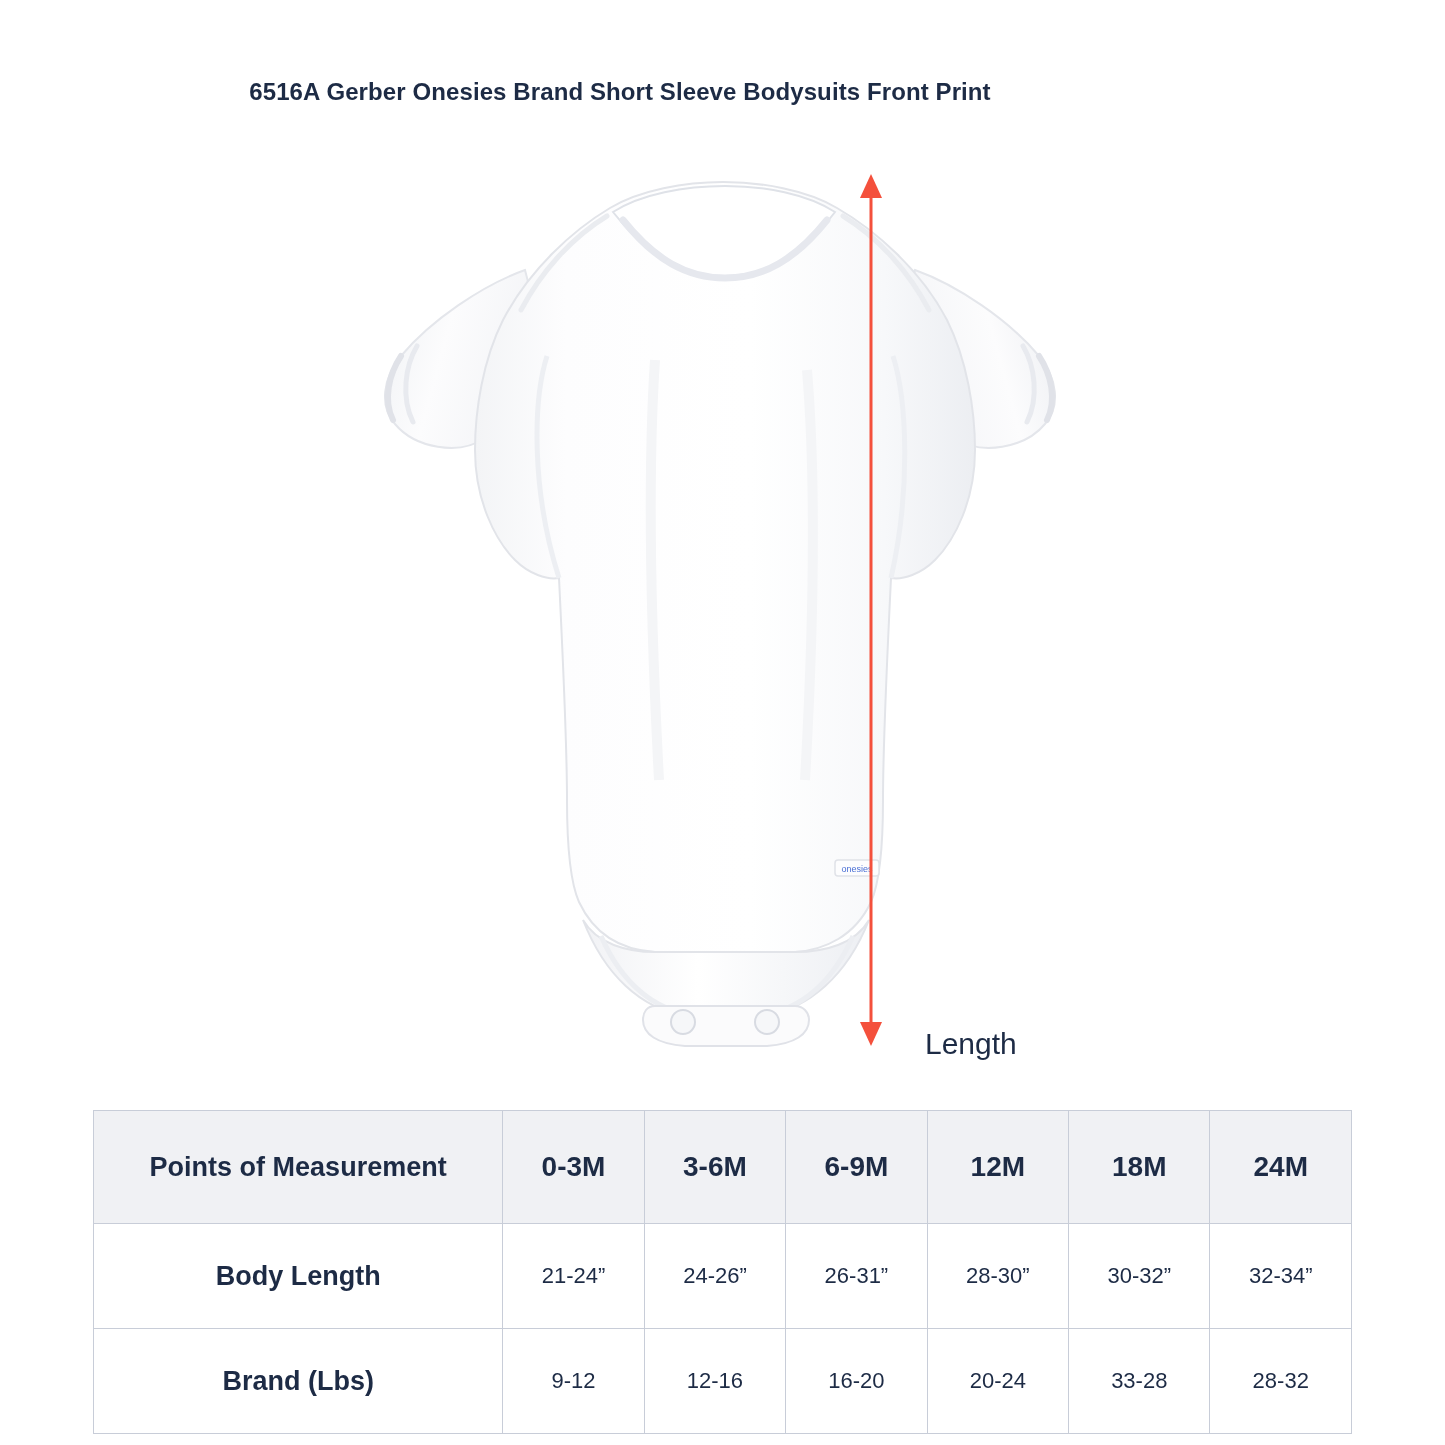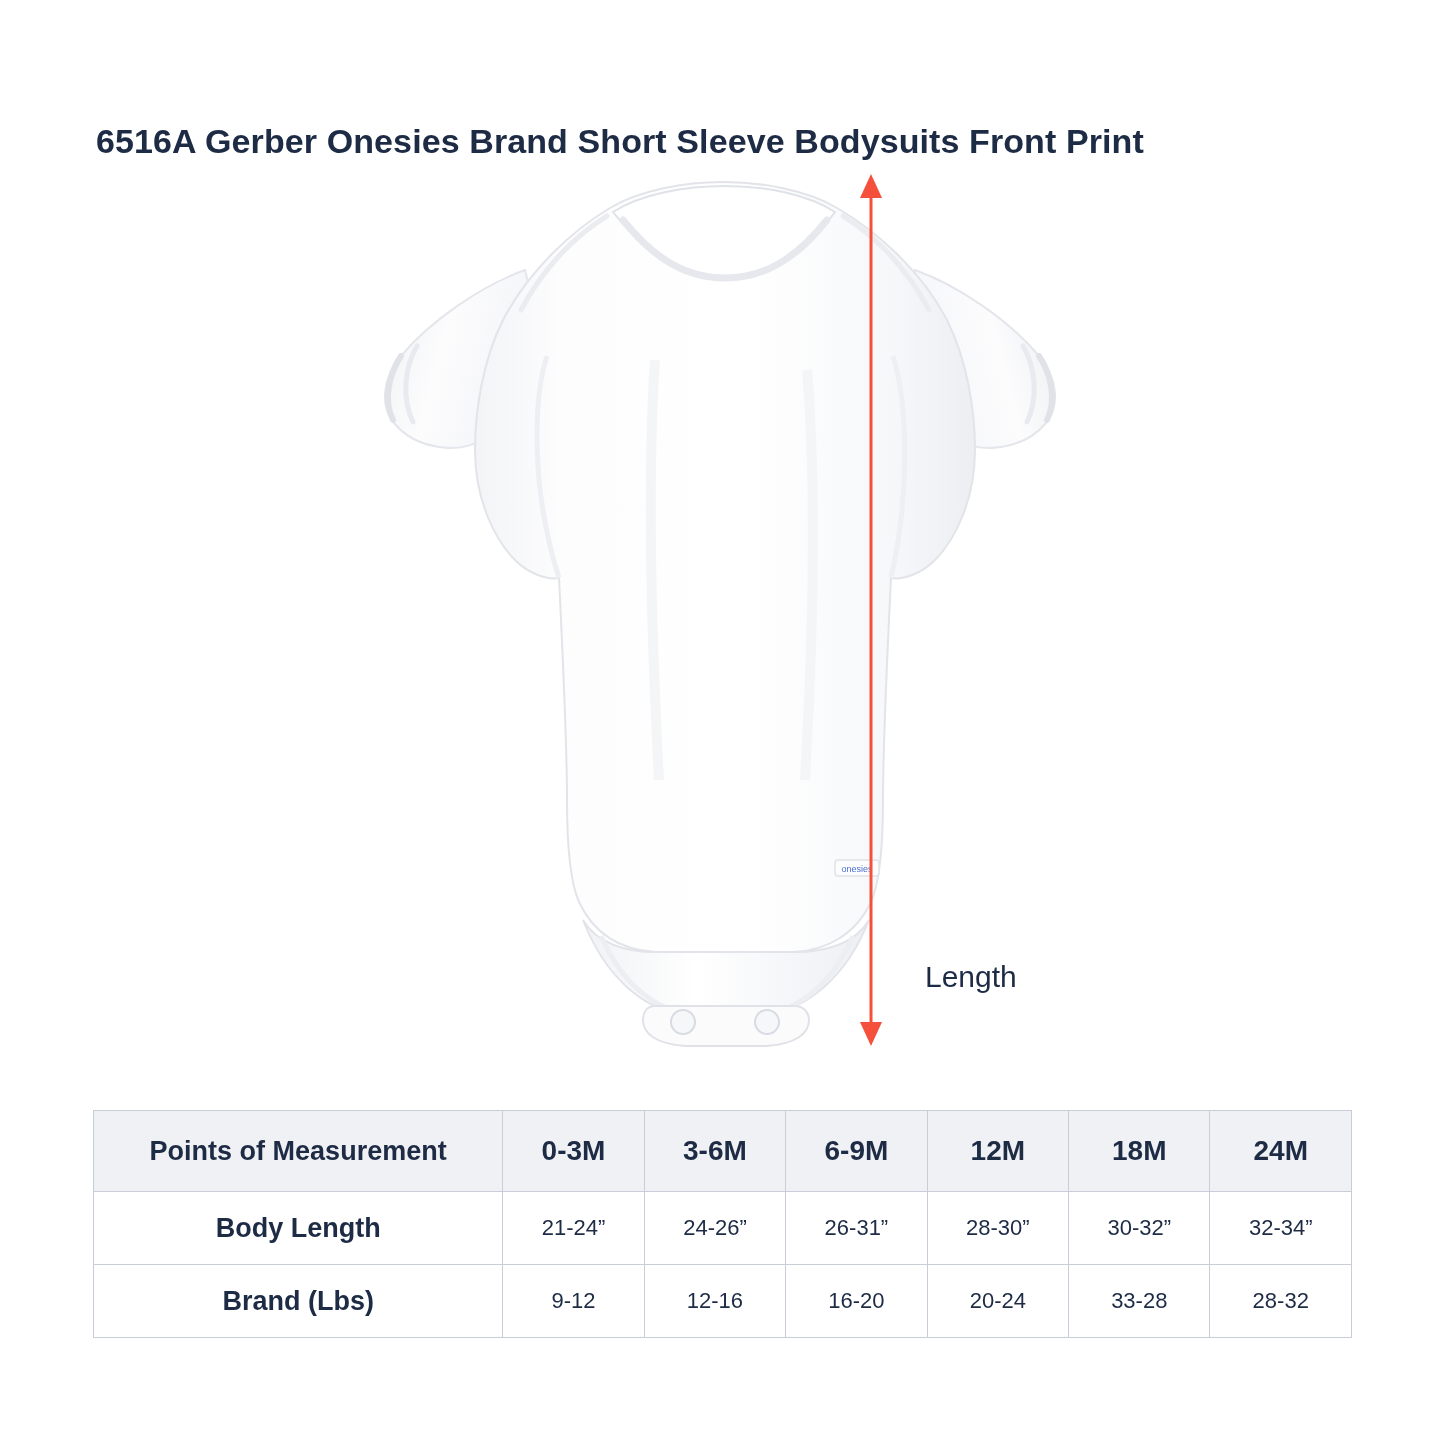--- a/index.html
+++ b/index.html
@@ -21,41 +21,40 @@
     height: 1445px;
   }
 
   
   .title {
     position: absolute;
     top: 78px;
     left: 0;
     width: 1240px;
     text-align: center;
-    font-size: 34px;
+    font-size: 24px;
     font-weight: 700;
     letter-spacing: 0.1px;
     color: #1d2b45;
-    margin-top: 44px;
   }
 
   
   .garment-wrap {
     position: absolute;
     top: 160px;
     left: 355px;
     width: 740px;
     height: 900px;
   }
   .garment-svg { display: block; }
 
   
   .length-label {
     position: absolute;
-    top: 960px;
+    top: 1027px;
     left: 925px;
     font-size: 30px;
     font-weight: 400;
     color: #1d2b45;
   }
 
   
   .size-table {
     position: absolute;
     top: 1110px;
@@ -64,21 +63,21 @@
     border-collapse: collapse;
     table-layout: fixed;
   }
   .size-table td, .size-table th {
     border: 1px solid #c8cdd8;
     text-align: center;
     vertical-align: middle;
     font-size: 25px;
     color: #1d2b45;
     height: 72px;
-    padding: 0;
+    padding: 16px;
   }
   .size-table thead th {
     background: #f0f1f4;
     font-weight: 700;
     font-size: 28px;
     height: 80px;
   }
   .size-table thead th.pom {
     font-size: 27px;
   }

